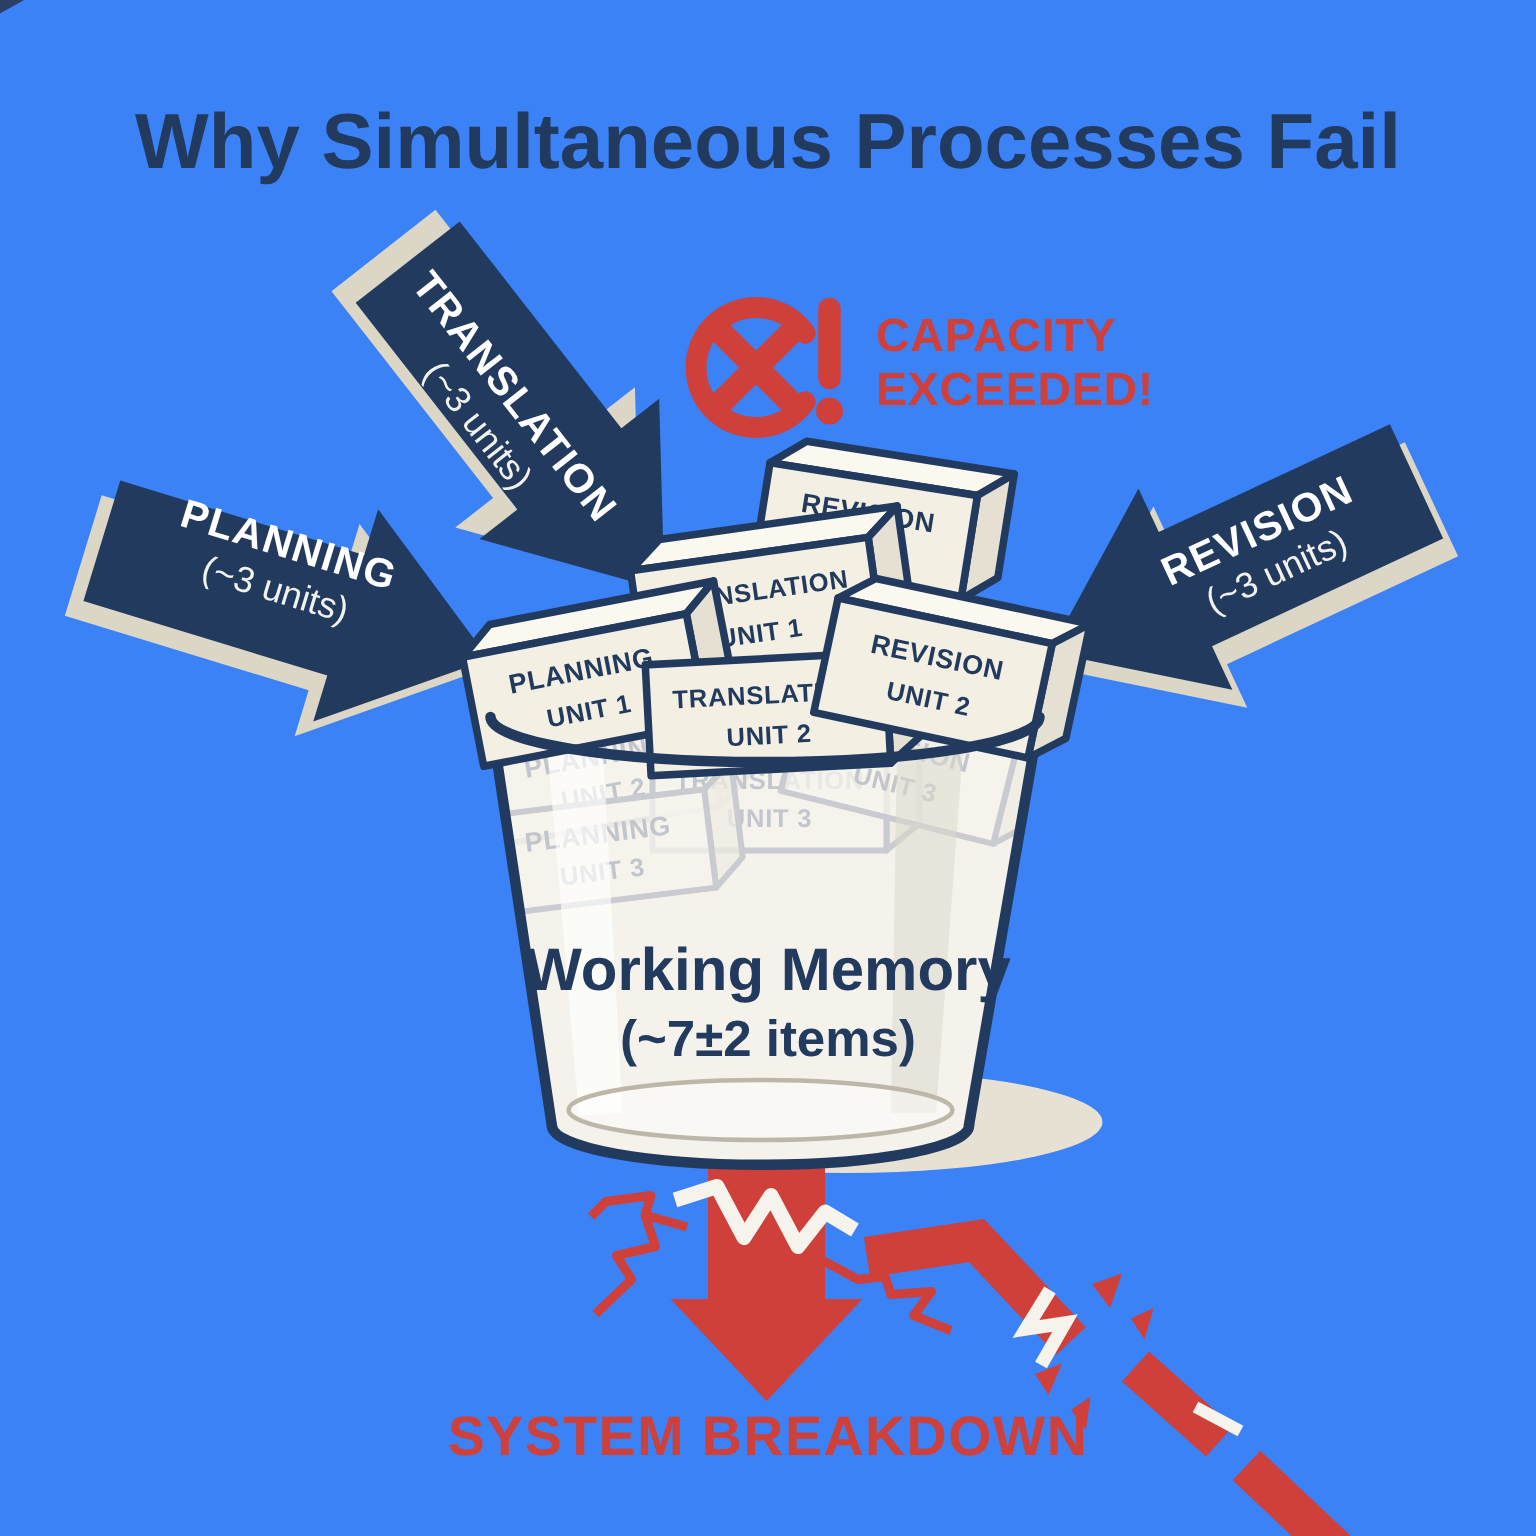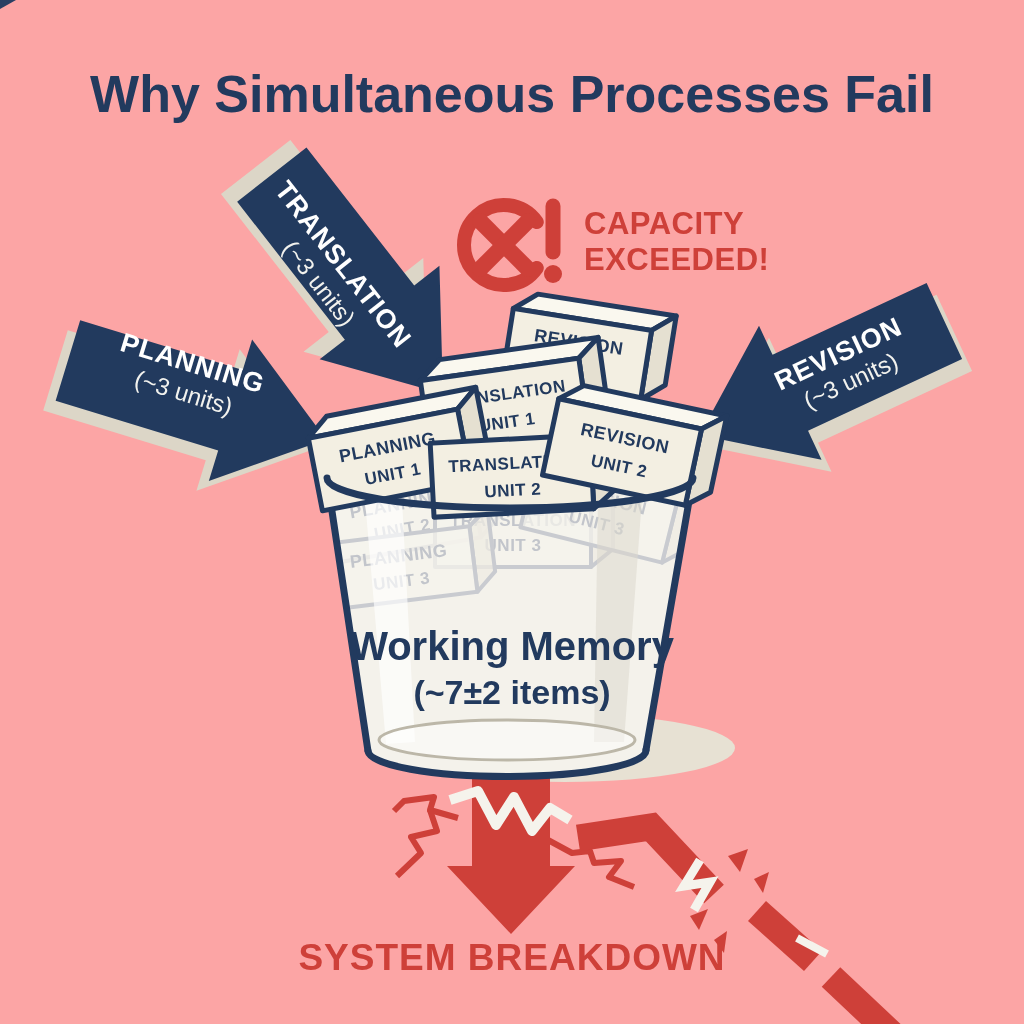--- a/index.html
+++ b/index.html
@@ -1,16 +1,16 @@
 <!DOCTYPE html>
 <html><head>
 <meta charset="utf-8">
 <style>
   html,body{margin:0;padding:0;background:#f5f3ec;}
-  .stage{position:relative;width:1024px;height:1024px;overflow:hidden;background:#fca5a5;
+  .stage{position:relative;width:1024px;height:1024px;overflow:hidden;background:#3b82f6;
          font-family:"Liberation Sans", sans-serif;}
   svg{display:block;}
   text{font-family:"Liberation Sans", sans-serif;}
   .title-text{font-size:52px;font-weight:bold;fill:#223a5e;}
   .arrow-label{font-size:27px;font-weight:bold;fill:#ffffff;letter-spacing:1px;}
   .arrow-sublabel{font-size:24px;fill:#f2f2ee;}
   .warn-text{font-size:31px;font-weight:bold;fill:#ce4039;letter-spacing:0.5px;}
   .block-text{font-size:18px;font-weight:bold;fill:#223a5e;letter-spacing:0.5px;}
   .block-text-sm{font-size:17px;font-weight:bold;fill:#223a5e;letter-spacing:0.5px;}
   .faded .block-text,.faded .block-text-sm{fill:#8d94a6;}

